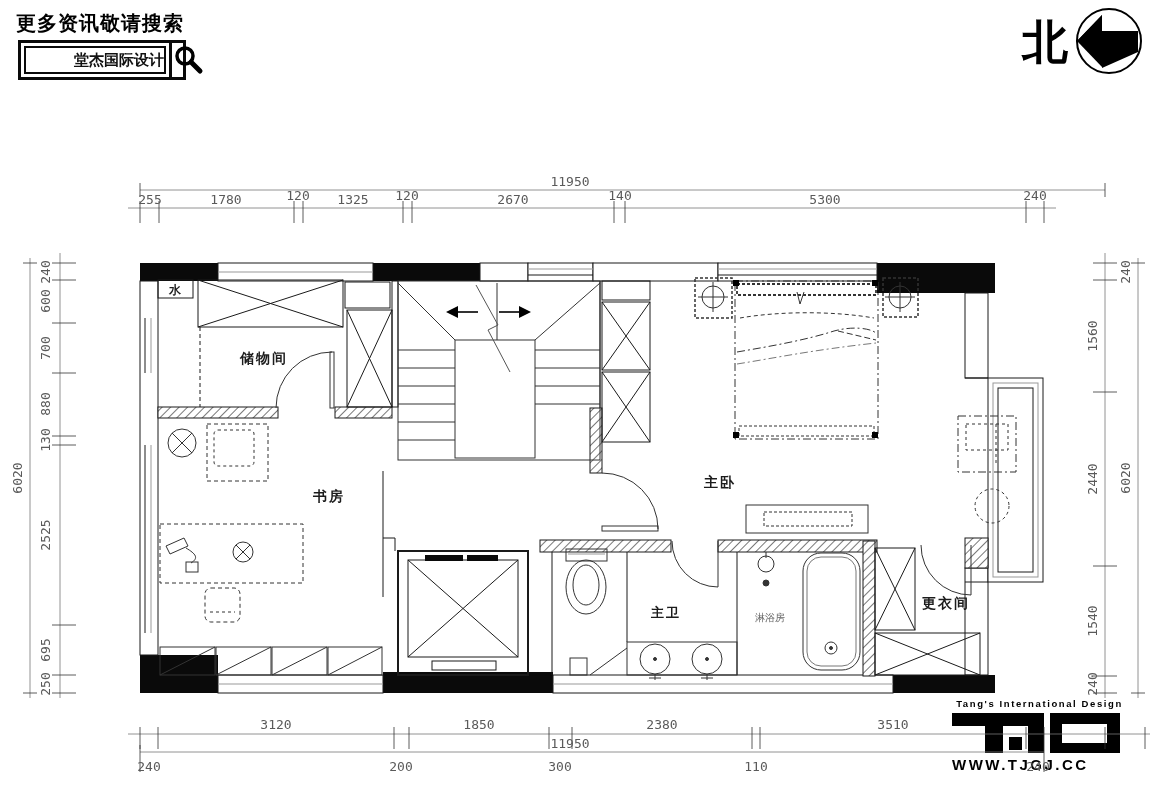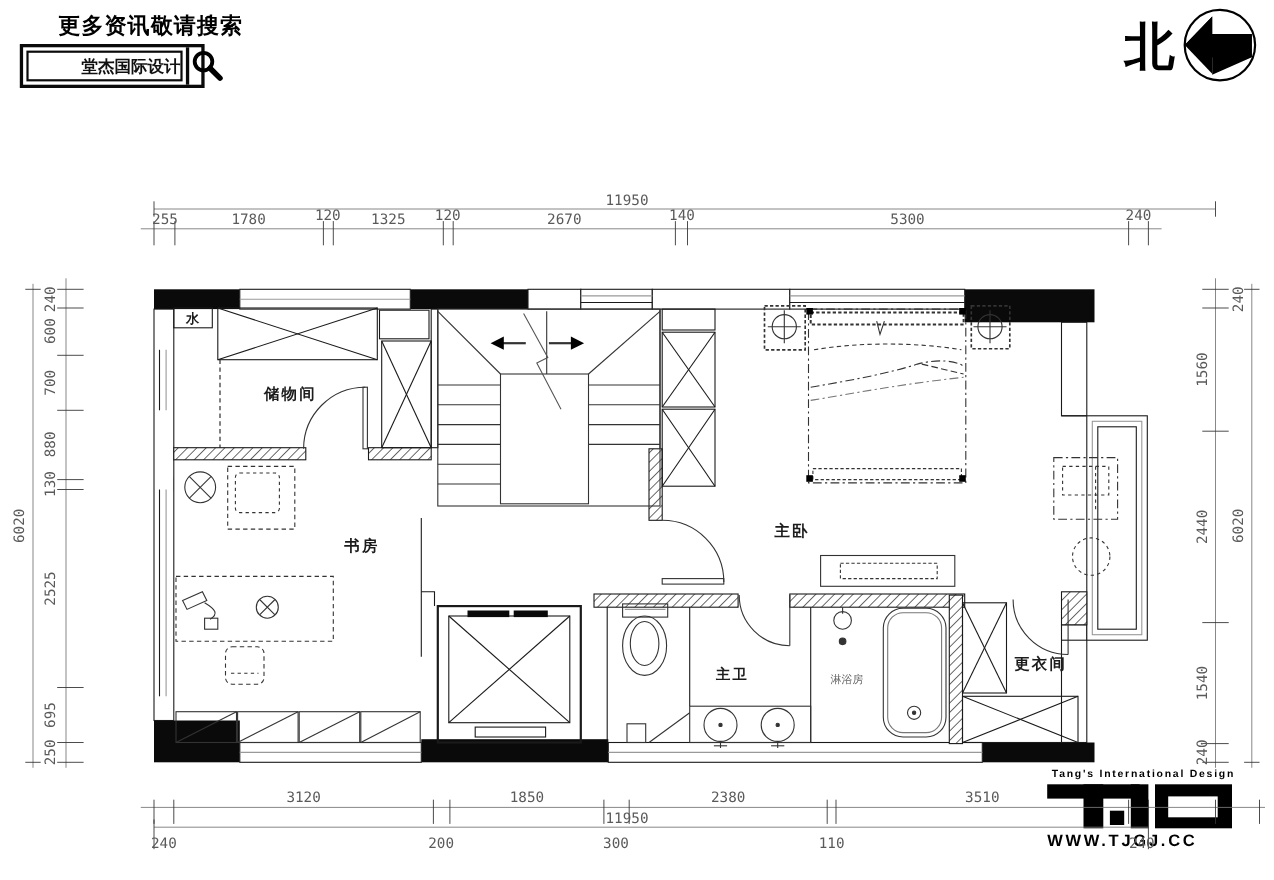--- a/index.html
+++ b/index.html
@@ -1,21 +1,21 @@
 <!DOCTYPE html>
 <html><head>
 <meta charset="utf-8">
 <style>
   html,body{margin:0;padding:0;background:#fff;}
   body{width:1158px;height:800px;position:relative;overflow:hidden;
        font-family:"Liberation Sans",sans-serif;color:#111;}
   .abs{position:absolute;}
   
   .search-tagline{left:16px;top:10px;font-family:"Liberation Serif",serif;
-       font-weight:bold;font-size:20px;letter-spacing:1px;color:#000;margin-left:37px;}
+       font-weight:bold;font-size:20px;letter-spacing:1px;color:#000;}
   .search-box{left:18px;top:40px;width:168px;height:40px;border:3px solid #0a0a0a;
        display:flex;align-items:stretch;background:#fff;box-sizing:border-box;}
   .search-brand{flex:1;margin:3px;border:2px solid #0a0a0a;display:flex;align-items:center;
        justify-content:center;font-size:15px;font-weight:bold;letter-spacing:0px;white-space:nowrap;padding-left:48px;}
   .search-iconcell{width:44px;border-left:3px solid #0a0a0a;display:flex;align-items:center;justify-content:center;}
   
   .north-char{left:1022px;top:12px;font-family:"Liberation Serif",serif;
        font-weight:bold;font-size:46px;color:#000;}
   
   .tid{left:952px;top:698px;width:175px;}

